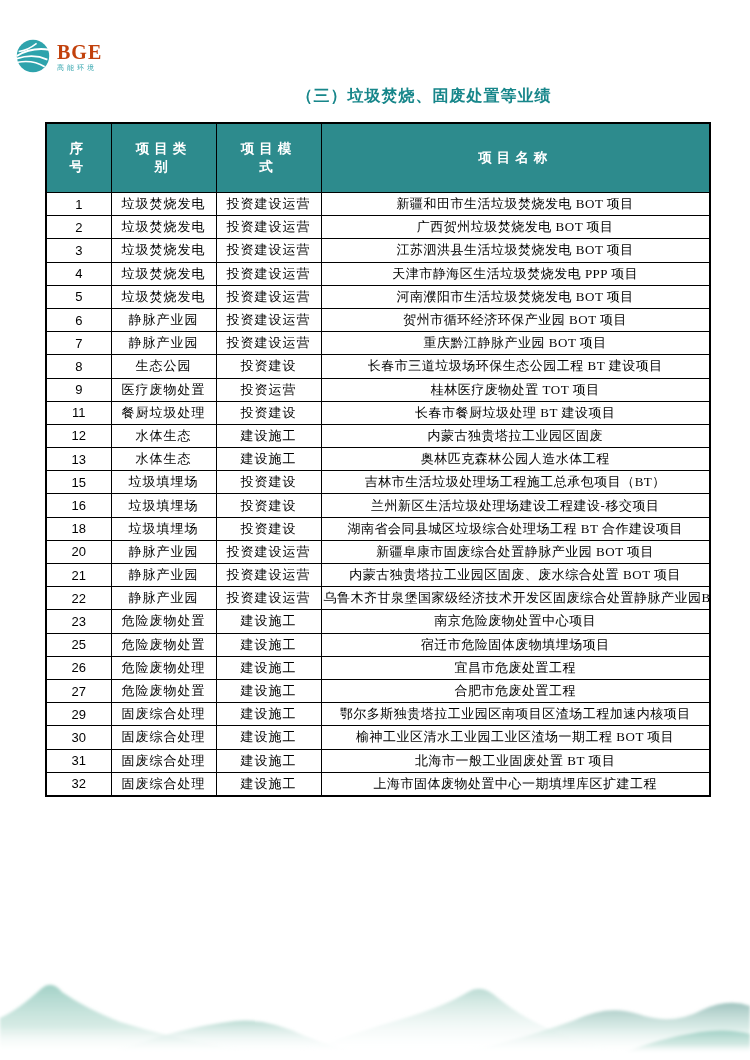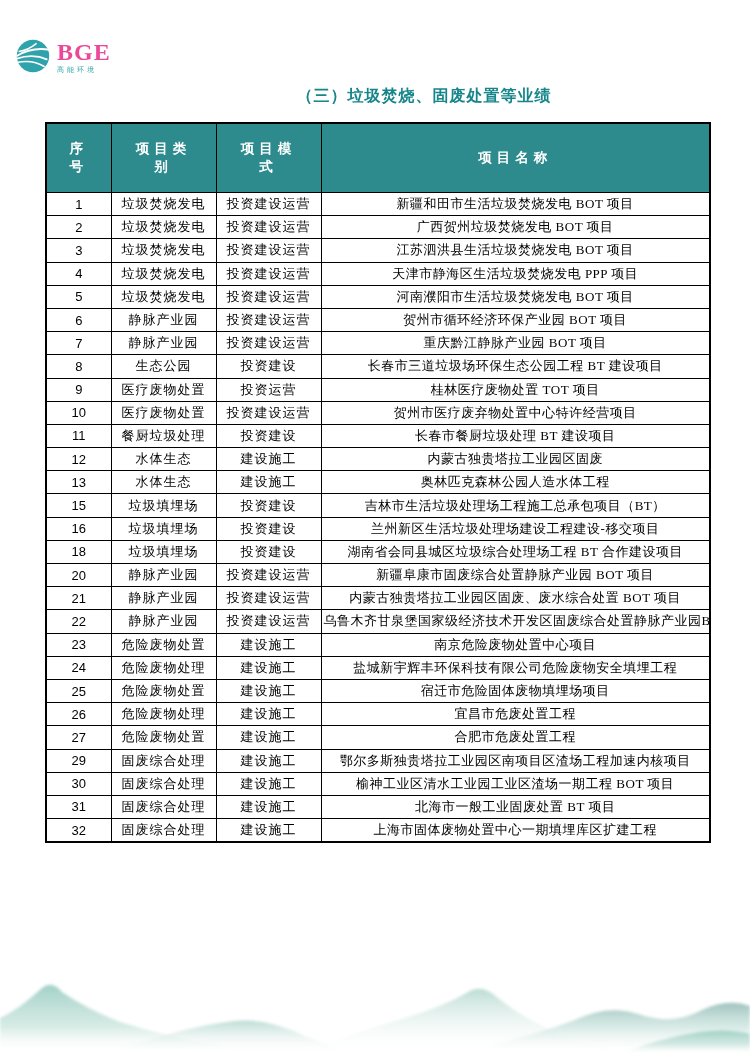--- a/index.html
+++ b/index.html
@@ -15,21 +15,21 @@
 
   
   .logo{
     position:absolute;left:15px;top:38px;
     display:flex;align-items:center;gap:6px;
   }
   .logo-mark{width:36px;height:36px;display:block;}
   .logo-textblock{display:flex;flex-direction:column;line-height:1;}
   .logo-brand{
     font-family:"Liberation Serif", serif;
-    font-weight:bold;font-size:24px;color:#ec4899;letter-spacing:1px;
+    font-weight:bold;font-size:20px;color:#c2410c;letter-spacing:1px;
   }
   .logo-sub{
     font-family:"Liberation Sans", sans-serif;
     font-size:7px;color:#2ea3ac;letter-spacing:3px;margin-top:2px;
   }
 
   
   .doc-title{
     position:absolute;top:86px;left:0;width:100%;
     text-align:center;
@@ -165,26 +165,20 @@
           <td class="c2">投资建设</td>
           <td class="c3">长春市三道垃圾场环保生态公园工程 BT 建设项目</td>
         </tr>
         <tr>
           <td class="c0">9</td>
           <td class="c1">医疗废物处置</td>
           <td class="c2">投资运营</td>
           <td class="c3">桂林医疗废物处置 TOT 项目</td>
         </tr>
         <tr>
-          <td class="c0">10</td>
-          <td class="c1">医疗废物处置</td>
-          <td class="c2">投资建设运营</td>
-          <td class="c3">贺州市医疗废弃物处置中心特许经营项目</td>
-        </tr>
-        <tr>
           <td class="c0">11</td>
           <td class="c1">餐厨垃圾处理</td>
           <td class="c2">投资建设</td>
           <td class="c3">长春市餐厨垃圾处理 BT 建设项目</td>
         </tr>
         <tr>
           <td class="c0">12</td>
           <td class="c1">水体生态</td>
           <td class="c2">建设施工</td>
           <td class="c3">内蒙古独贵塔拉工业园区固废</td>
@@ -229,26 +223,20 @@
           <td class="c0">22</td>
           <td class="c1">静脉产业园</td>
           <td class="c2">投资建设运营</td>
           <td class="c3">乌鲁木齐甘泉堡国家级经济技术开发区固废综合处置静脉产业园BOT</td>
         </tr>
         <tr>
           <td class="c0">23</td>
           <td class="c1">危险废物处置</td>
           <td class="c2">建设施工</td>
           <td class="c3">南京危险废物处置中心项目</td>
-        </tr>
-        <tr>
-          <td class="c0">24</td>
-          <td class="c1">危险废物处理</td>
-          <td class="c2">建设施工</td>
-          <td class="c3">盐城新宇辉丰环保科技有限公司危险废物安全填埋工程</td>
         </tr>
         <tr>
           <td class="c0">25</td>
           <td class="c1">危险废物处置</td>
           <td class="c2">建设施工</td>
           <td class="c3">宿迁市危险固体废物填埋场项目</td>
         </tr>
         <tr>
           <td class="c0">26</td>
           <td class="c1">危险废物处理</td>

